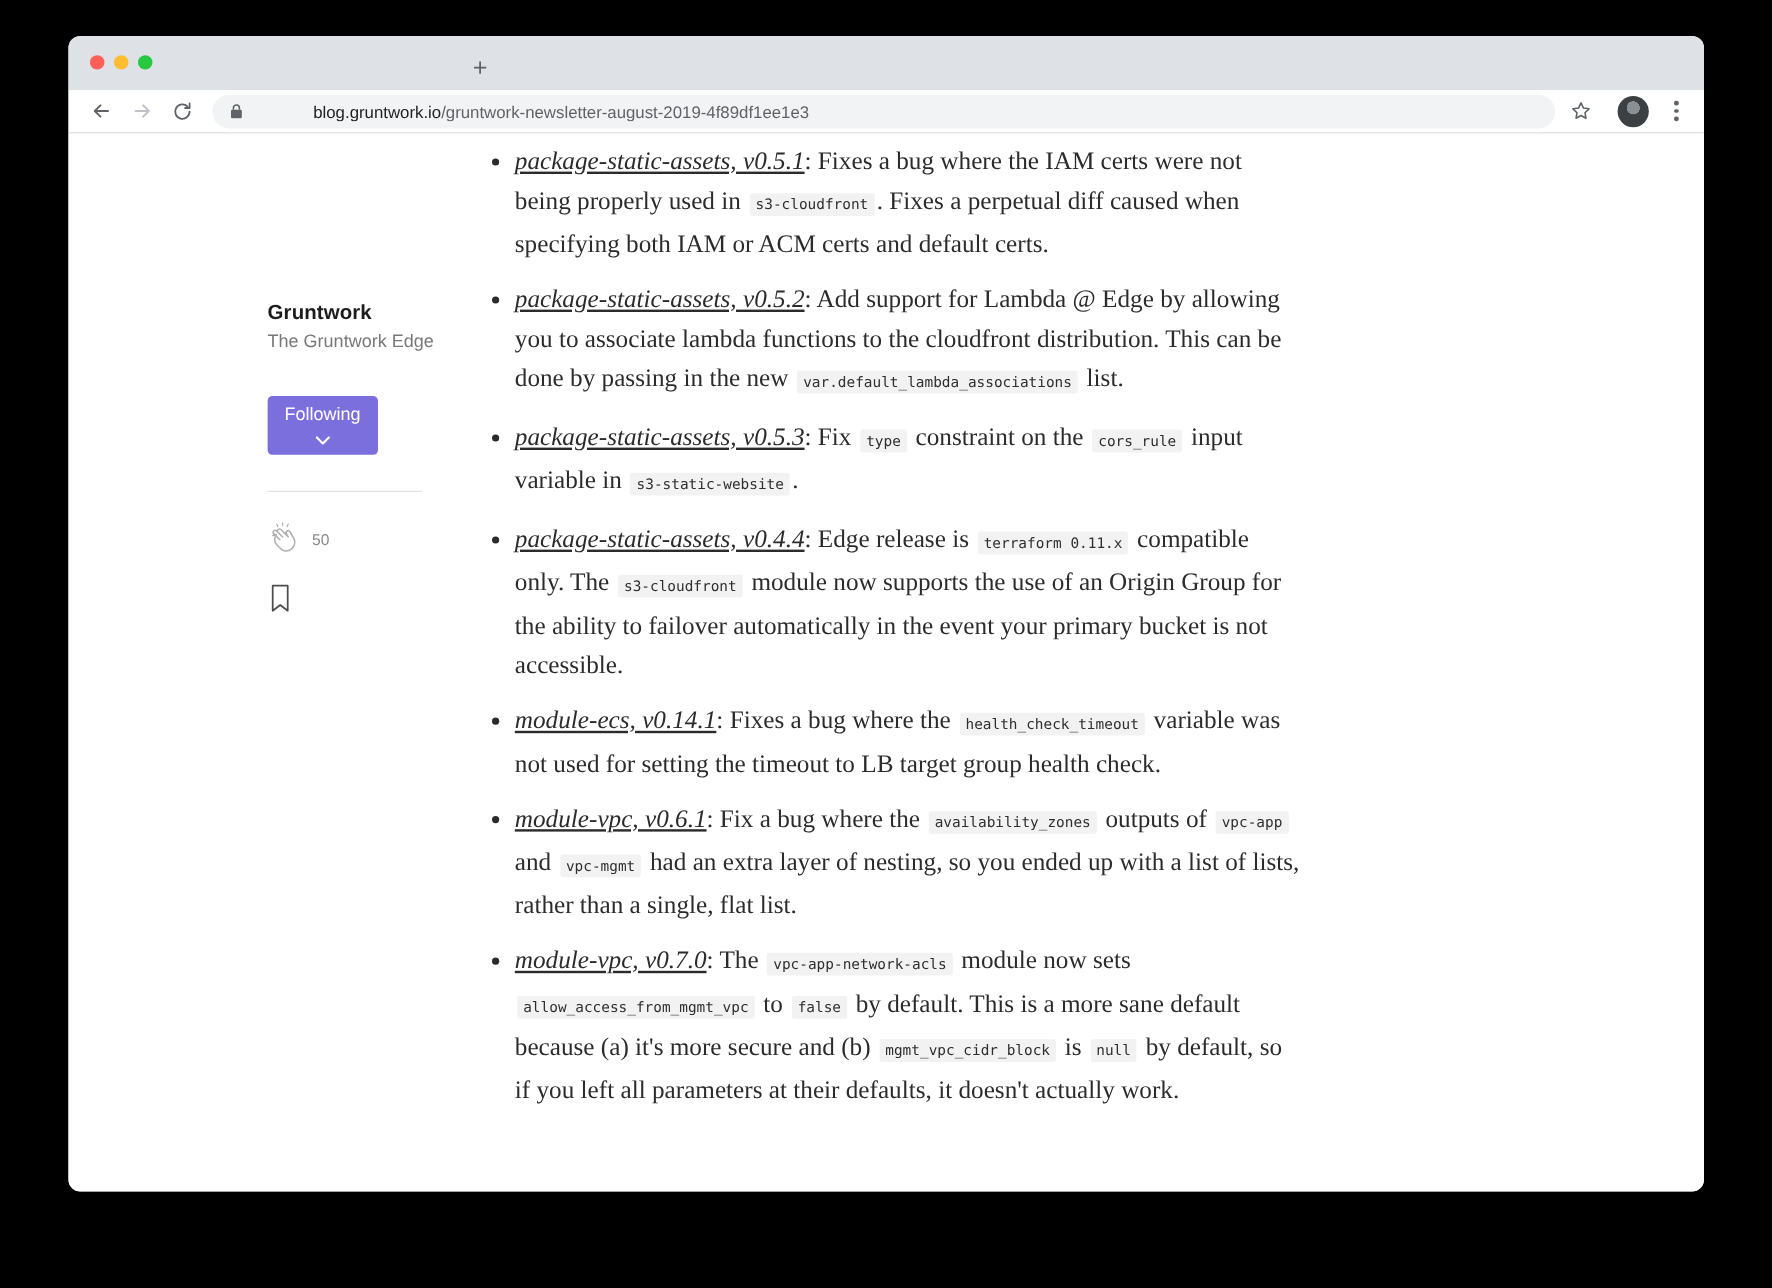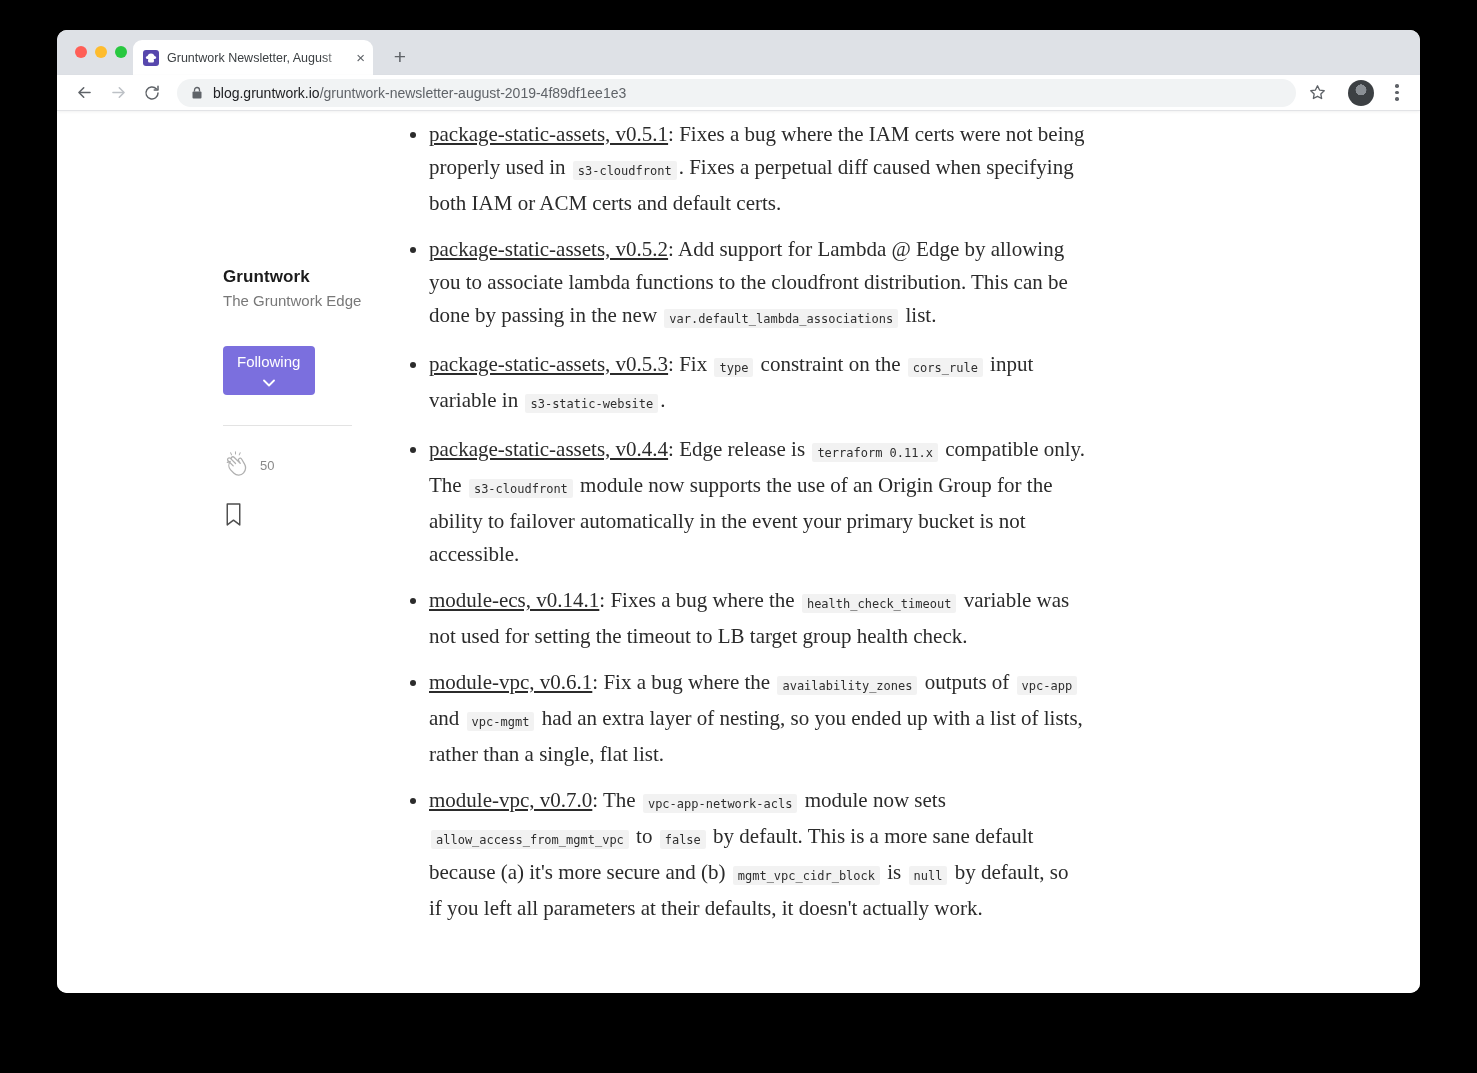--- a/index.html
+++ b/index.html
@@ -19,70 +19,58 @@
     -webkit-mask-image:linear-gradient(90deg,#000 85%,transparent);
     mask-image:linear-gradient(90deg,#000 85%,transparent);}
   .tab-close{font-size:15px;color:#5f6368;margin-left:6px;cursor:default;line-height:1;}
   .newtab{position:absolute;left:328px;top:12px;width:30px;height:30px;display:flex;
     align-items:center;justify-content:center;color:#5f6368;font-size:21px;font-weight:400;}
   
   .toolbar{height:35px;background:#fff;display:flex;align-items:center;padding:0 10px 0 14px;
     border-bottom:1px solid #e2e3e6;box-shadow:0 1px 3px rgba(0,0,0,.06);position:relative;z-index:2;}
   .navbtn{width:26px;height:26px;display:flex;align-items:center;justify-content:center;margin-right:8px;}
   .urlbar{flex:1;height:28px;background:#f1f3f4;border-radius:14px;display:flex;align-items:center;
-    padding:0 14px;margin:0 8px 0 4px;}
+    padding:0 14px;margin:0 8px 0 4px;gap:48px;}
   .urlbar .lock{margin-right:10px;display:flex;}
   .url{font-size:14px;white-space:nowrap;overflow:hidden;}
   .url .domain{color:#202124;}
   .url .path{color:#5f6368;}
   .avatar{width:26px;height:26px;border-radius:50%;margin:0 10px;
     background:radial-gradient(circle at 50% 38%,#8a8f94 0 26%,#3c4043 27% 100%);}
   .kebab{display:flex;flex-direction:column;gap:3px;width:26px;align-items:center;}
   .kebab i{width:3.5px;height:3.5px;border-radius:50%;background:#5f6368;display:block;}
   
   .page{position:relative;height:882px;background:#fff;}
-  .sidebar{position:absolute;left:166px;top:156px;width:140px;}
+  .sidebar{position:absolute;left:166px;top:140px;width:140px;}
   .pub-name{font-size:17px;font-weight:700;color:#1c1c1c;letter-spacing:.1px;}
   .pub-tagline{font-size:15px;color:#787878;margin-top:5px;}
   .follow-btn{margin-top:37px;display:inline-flex;align-items:center;gap:9px;background:var(--accent,#7b6fde);
     color:#fff;font-size:15px;padding:7px 15px 8px 14px;border-radius:4px;border:none;cursor:pointer;flex-direction:column;}
   .side-divider{width:129px;height:1px;background:#e3e3e3;margin-top:30px;}
   .clap-row{display:flex;align-items:center;gap:10px;margin-top:24px;color:#8a8a8a;font-size:13px;}
   .bookmark-row{margin-top:22px;}
   .main-col{position:absolute;left:350px;top:0;width:678px;}
   .main-col ul{margin:0;padding:7px 0 0 22px;}
   .main-col li{font-family:"Liberation Serif","DejaVu Serif",serif;font-size:21px;line-height:33px;
     color:#2b2b2b;margin-bottom:13px;}
   .main-col li::marker{color:#2b2b2b;}
-  a.rel-link{color:#2b2b2b;text-decoration:underline;text-underline-offset:2px;cursor:pointer;}
+  a.rel-link{color:#2b2b2b;text-decoration:underline;text-underline-offset:2px;cursor:pointer;font-style:italic;}
   code.inline-code{font-family:"DejaVu Sans Mono","Liberation Mono",monospace;font-size:12px;
     background:#f2f2f2;color:#2e2e2e;padding:2.5px 5px;border-radius:2px;margin:0 2px;}
 </style>
 </head>
 <body>
 
 <div class="window">
 
   <div class="tabstrip">
     <div class="traffic">
       <span class="tl-red"></span>
       <span class="tl-yellow"></span>
       <span class="tl-green"></span>
-    </div>
-    <div class="tab">
-      <span class="favicon" id="favicon" style="background: rgb(87, 71, 173);">
-        <svg width="12" height="12" viewBox="0 0 24 24" fill="#fff">
-          <circle cx="5" cy="11" r="3.2"></circle>
-            <circle cx="19" cy="11" r="3.2"></circle>
-          <circle cx="12" cy="10" r="7"></circle>
-            <rect x="6" y="14" width="12" height="7" rx="3"></rect>
-        </svg>
-      </span>
-      <span class="tab-title">Gruntwork Newsletter, August</span>
-      <span class="tab-close">×</span>
     </div>
     <div class="newtab">+</div>
   </div>
 
   <div class="toolbar">
     <span class="navbtn">
       <svg width="19" height="19" viewBox="0 0 24 24" fill="none" stroke="#5f6368" stroke-width="2" stroke-linecap="round" stroke-linejoin="round">
         <path d="M19 12H6"></path>
           <path d="M11 6l-6 6 6 6"></path>
       </svg>

